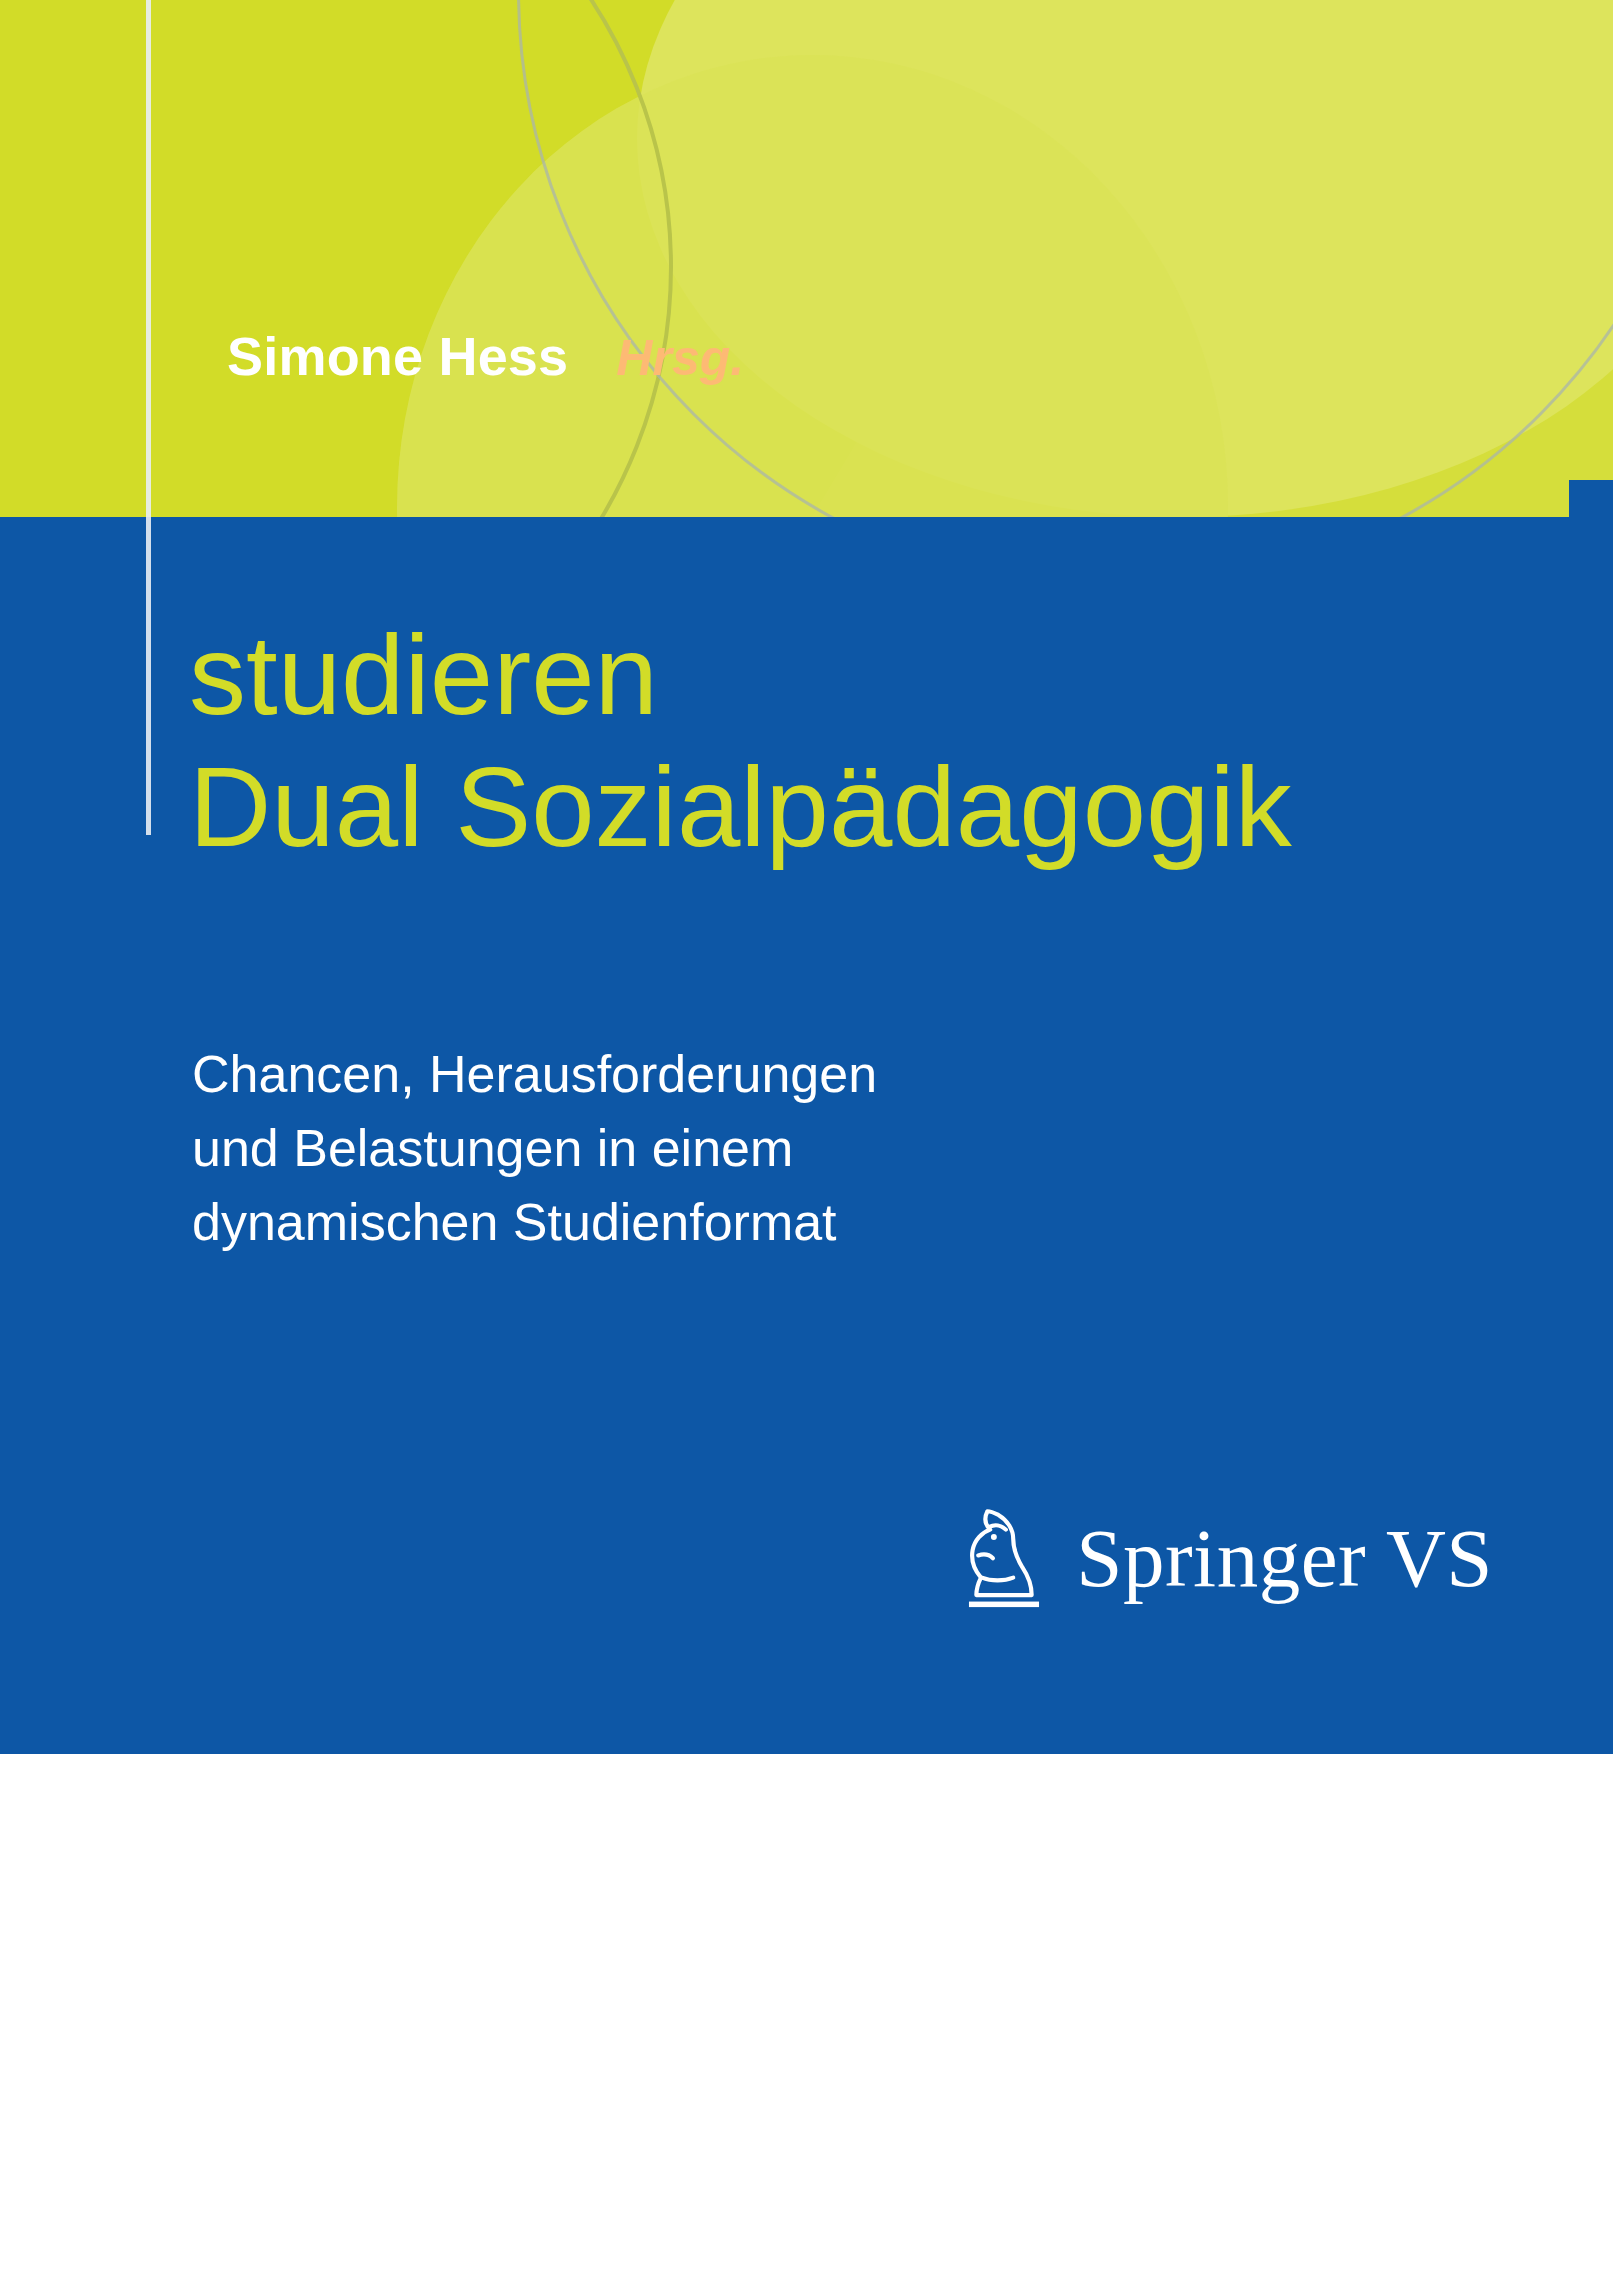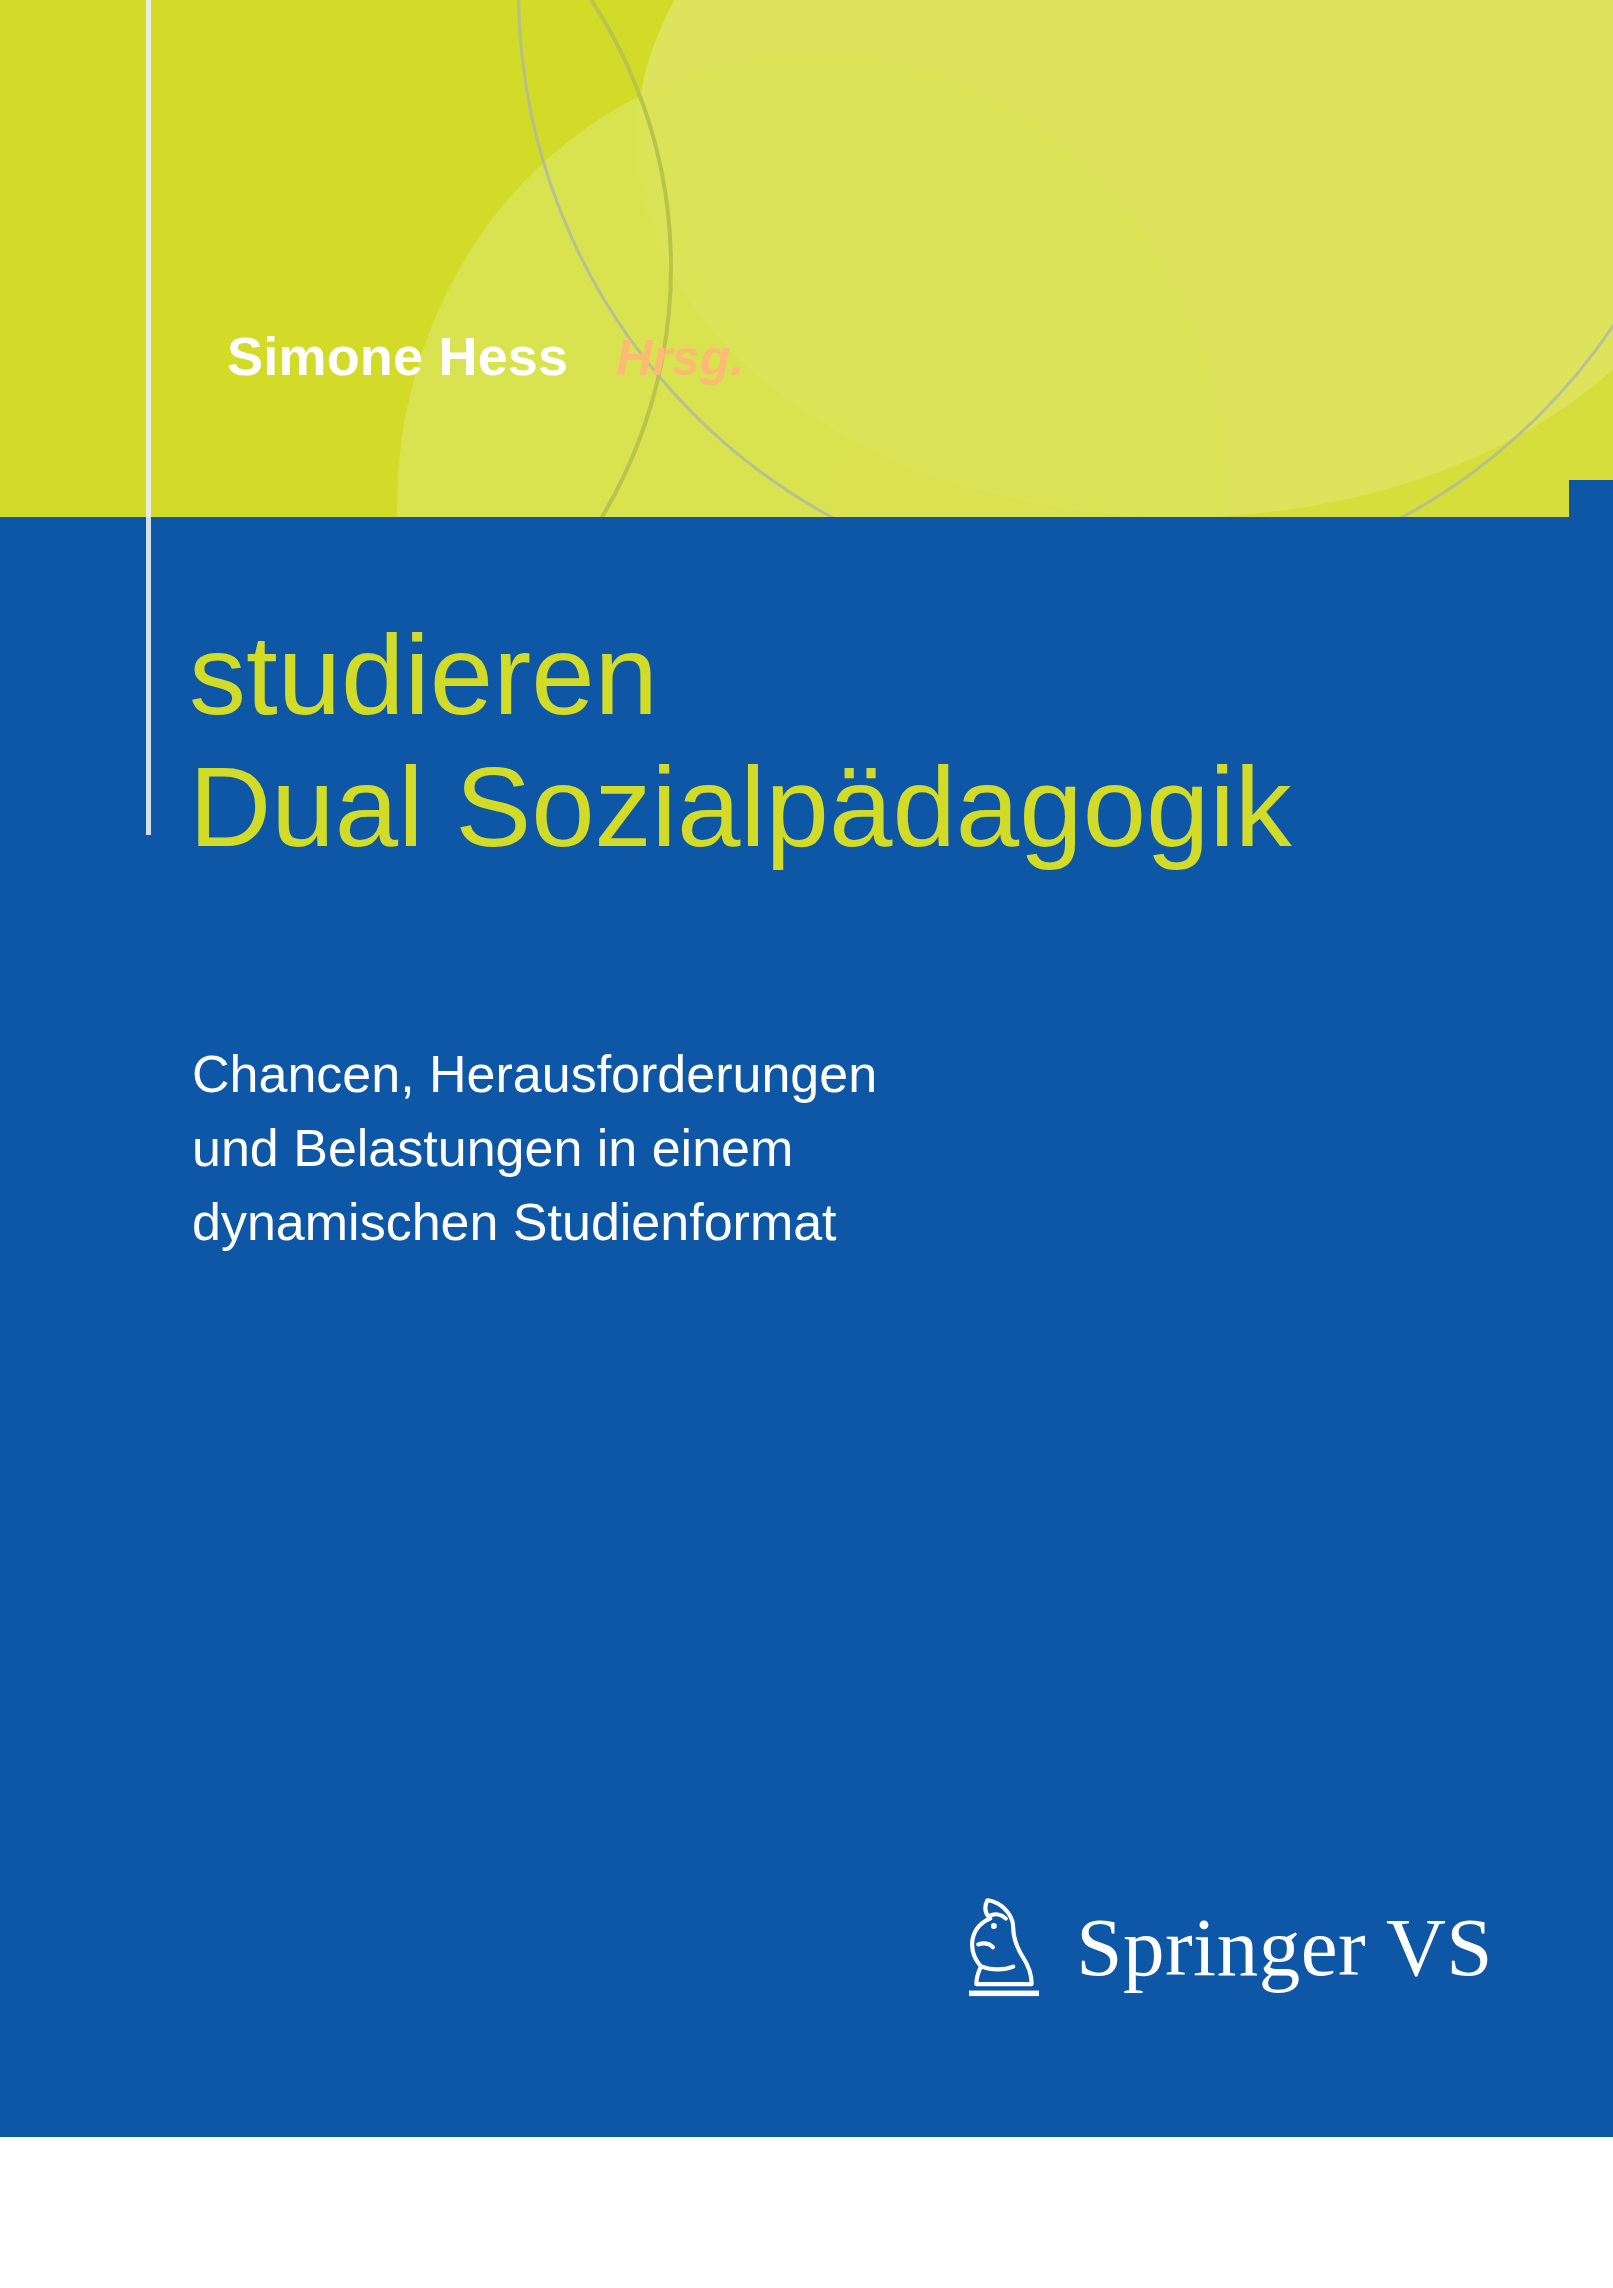--- a/index.html
+++ b/index.html
@@ -6,21 +6,21 @@
     margin: 0;
     padding: 0;
     background: #ffffff;
   }
   body {
     font-family: "Liberation Sans", sans-serif;
   }
   .cover {
     position: relative;
     width: 1613px;
-    height: 2137px;
+    height: 1754px;
     background: #0d57a6;
     overflow: hidden;
   }
 
   
   .top-band {
     position: absolute;
     left: 0;
     top: 0;
     width: 1613px;
@@ -157,21 +157,21 @@
     font-size: 52px;
     line-height: 1.42;
     font-weight: 400;
   }
   .subtitle .line { display: block; }
 
   
   .logo {
     position: absolute;
     right: 120px;
-    bottom: 128px;
+    bottom: 134px;
     display: flex;
     align-items: center;
     gap: 24px;
   }
   .logo-mark {
     width: 96px;
     height: 118px;
     position: relative;
   }
   .logo-text {

